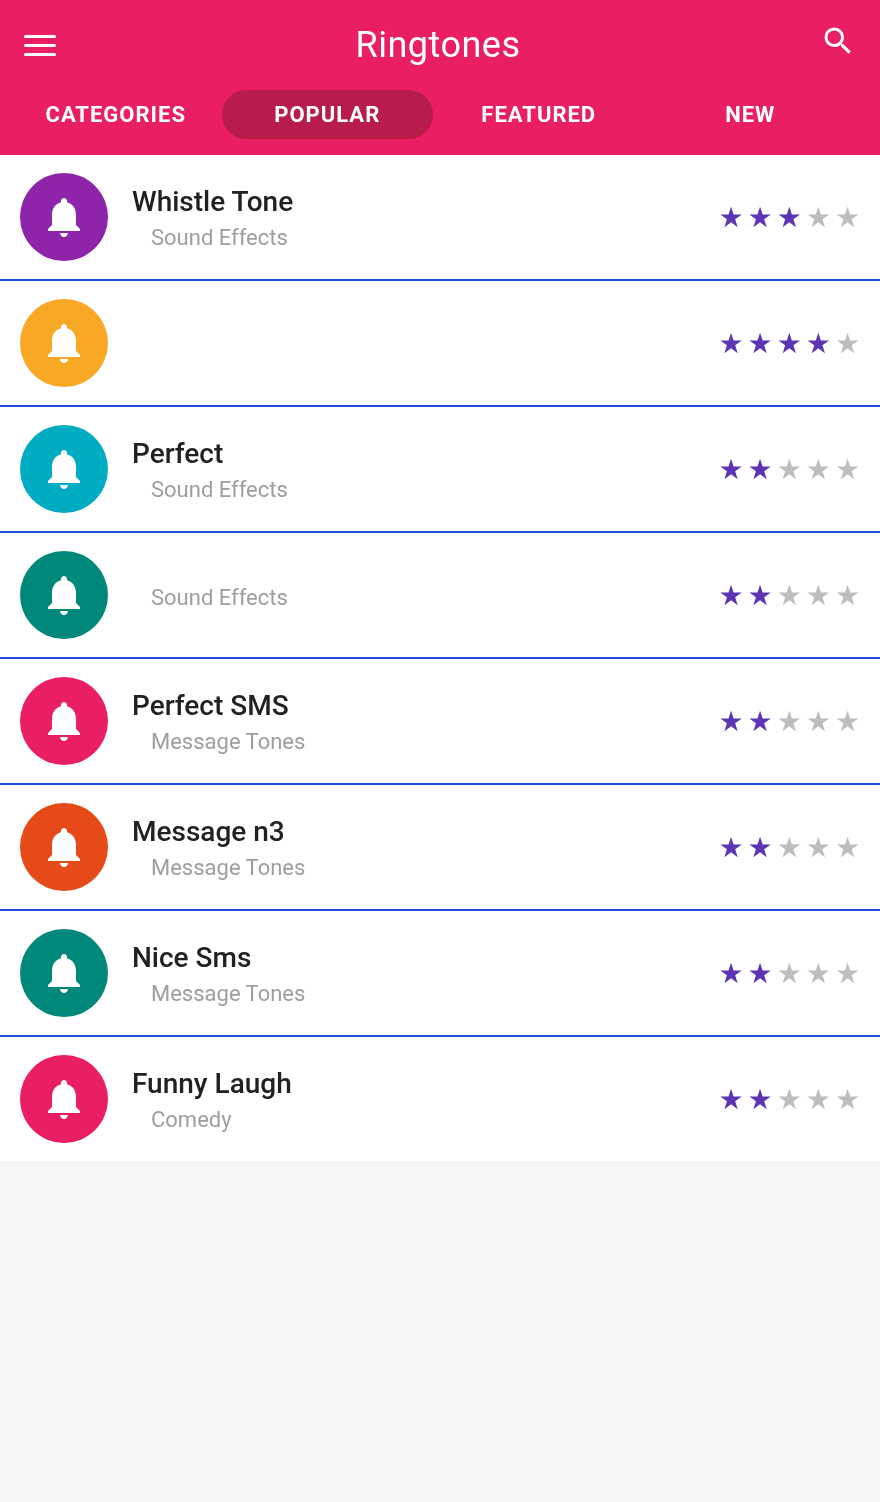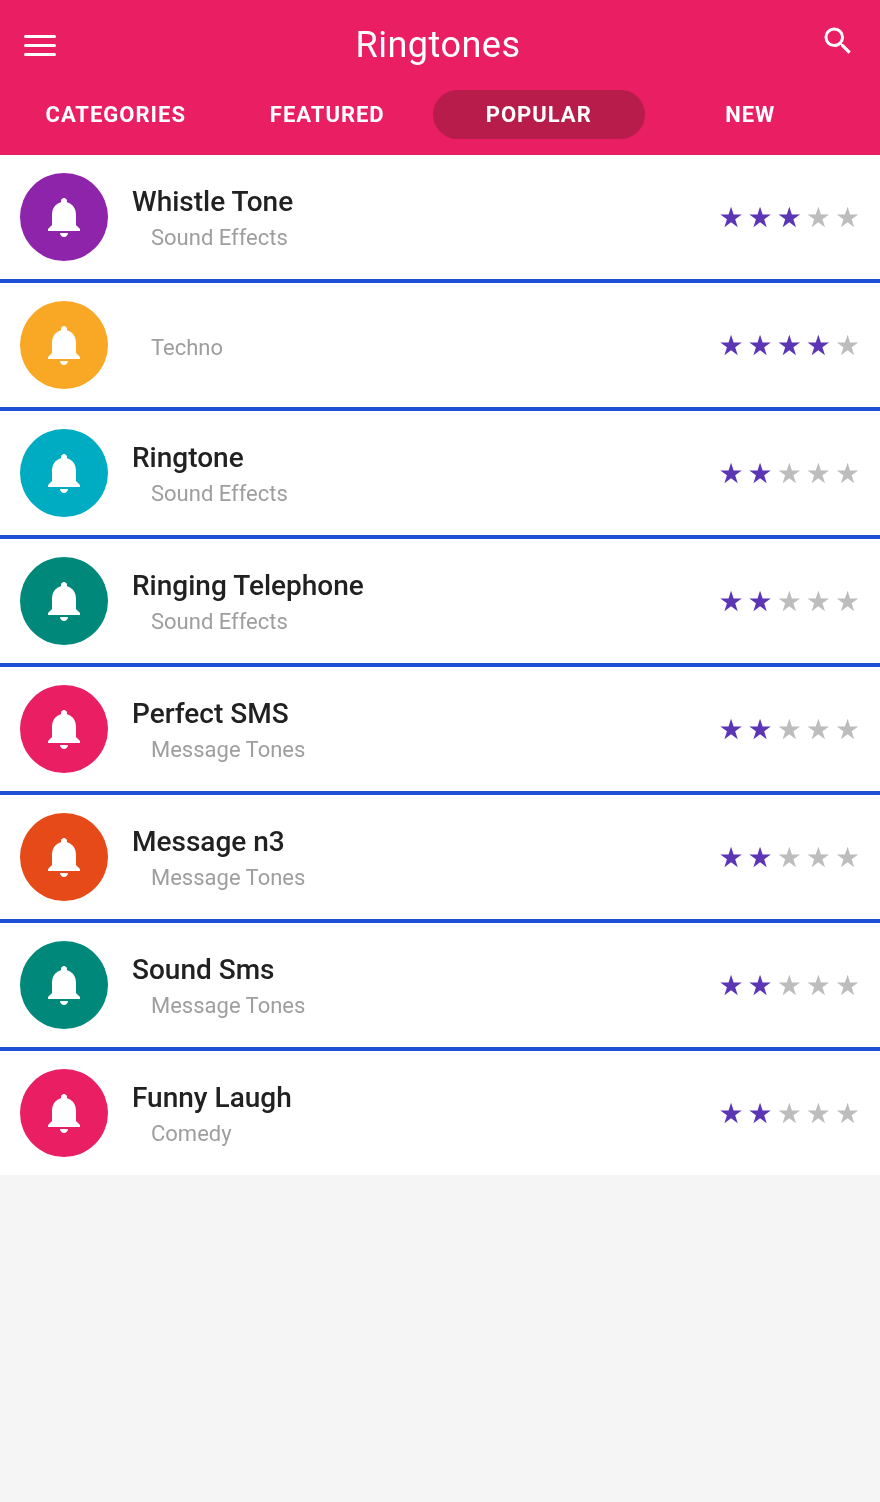--- a/index.html
+++ b/index.html
@@ -65,21 +65,21 @@
     }
 
     
     .list-container {
       background: #fff;
     }
     .list-item {
       display: flex;
       align-items: center;
       padding: 18px 20px;
-      border-bottom: 4px solid #1d4ed8;
+      border-bottom: 2px solid #1d4ed8;
       cursor: pointer;
       background: #fff;
     }
     .list-item:last-child {
       border-bottom: none;
     }
 
     
     .item-icon {
       width: 88px;
@@ -146,22 +146,22 @@
   <span class="header-title">Ringtones</span>
   <div style="color:#fff; font-size:34px; cursor:pointer;">
     <svg width="36" height="36" viewBox="0 0 24 24" fill="white">
       <path d="M15.5 14h-.79l-.28-.27A6.471 6.471 0 0 0 16 9.5 6.5 6.5 0 1 0 9.5 16c1.61 0 3.09-.59 4.23-1.57l.27.28v.79l5 4.99L20.49 19l-4.99-5zm-6 0C7.01 14 5 11.99 5 9.5S7.01 5 9.5 5 14 7.01 14 9.5 11.99 14 9.5 14z"></path>
     </svg>
   </div>
 </div>
 
 <div class="tab-bar">
   <div class="tab-item" id="tab-categories">CATEGORIES</div>
+  <div class="tab-item active" id="tab-popular">POPULAR</div>
   <div class="tab-item" id="tab-featured">FEATURED</div>
-  <div class="tab-item active" id="tab-popular">POPULAR</div>
   <div class="tab-item" id="tab-new">NEW</div>
 </div>
 
 <div class="content-wrapper">
   <div class="list-container" id="ringtone-list">
 
   <div class="list-item">
     <div class="item-icon" style="background:#8E24AA">
       <svg viewBox="0 0 24 24" xmlns="http://www.w3.org/2000/svg">
         <path d="M12 22c1.1 0 2-.9 2-2h-4c0 1.1.9 2 2 2zm6-6v-5c0-3.07-1.64-5.64-4.5-6.32V4c0-.83-.67-1.5-1.5-1.5s-1.5.67-1.5 1.5v.68C7.63 5.36 6 7.92 6 11v5l-2 2v1h16v-1l-2-2z"></path>
@@ -179,56 +179,54 @@
           <span class="star empty">★</span>
         </div>
   </div>
       <div class="list-item">
     <div class="item-icon" style="background:#F9A825">
       <svg viewBox="0 0 24 24" xmlns="http://www.w3.org/2000/svg">
         <path d="M12 22c1.1 0 2-.9 2-2h-4c0 1.1.9 2 2 2zm6-6v-5c0-3.07-1.64-5.64-4.5-6.32V4c0-.83-.67-1.5-1.5-1.5s-1.5.67-1.5 1.5v.68C7.63 5.36 6 7.92 6 11v5l-2 2v1h16v-1l-2-2z"></path>
       </svg>
     </div>
     <div class="item-text">
-      <div class="item-subtitle">Techno</div>
     </div>
     <div class="item-stars">
           <span class="star filled">★</span>
           <span class="star filled">★</span>
           <span class="star filled">★</span>
           <span class="star filled">★</span>
           <span class="star empty">★</span>
         </div>
   </div>
       <div class="list-item">
     <div class="item-icon" style="background:#00ACC1">
       <svg viewBox="0 0 24 24" xmlns="http://www.w3.org/2000/svg">
         <path d="M12 22c1.1 0 2-.9 2-2h-4c0 1.1.9 2 2 2zm6-6v-5c0-3.07-1.64-5.64-4.5-6.32V4c0-.83-.67-1.5-1.5-1.5s-1.5.67-1.5 1.5v.68C7.63 5.36 6 7.92 6 11v5l-2 2v1h16v-1l-2-2z"></path>
       </svg>
     </div>
     <div class="item-text">
-      <div class="item-title">Ringtone</div>
+      <div class="item-title">Perfect</div>
       <div class="item-subtitle">Sound Effects</div>
     </div>
     <div class="item-stars">
           <span class="star filled">★</span>
           <span class="star filled">★</span>
           <span class="star empty">★</span>
           <span class="star empty">★</span>
           <span class="star empty">★</span>
         </div>
   </div>
       <div class="list-item">
     <div class="item-icon" style="background:#00897B">
       <svg viewBox="0 0 24 24" xmlns="http://www.w3.org/2000/svg">
         <path d="M12 22c1.1 0 2-.9 2-2h-4c0 1.1.9 2 2 2zm6-6v-5c0-3.07-1.64-5.64-4.5-6.32V4c0-.83-.67-1.5-1.5-1.5s-1.5.67-1.5 1.5v.68C7.63 5.36 6 7.92 6 11v5l-2 2v1h16v-1l-2-2z"></path>
       </svg>
     </div>
     <div class="item-text">
-      <div class="item-title">Ringing Telephone</div>
       <div class="item-subtitle">Sound Effects</div>
     </div>
     <div class="item-stars">
           <span class="star filled">★</span>
           <span class="star filled">★</span>
           <span class="star empty">★</span>
           <span class="star empty">★</span>
           <span class="star empty">★</span>
         </div>
   </div>
@@ -268,21 +266,21 @@
           <span class="star empty">★</span>
         </div>
   </div>
       <div class="list-item">
     <div class="item-icon" style="background:#00897B">
       <svg viewBox="0 0 24 24" xmlns="http://www.w3.org/2000/svg">
         <path d="M12 22c1.1 0 2-.9 2-2h-4c0 1.1.9 2 2 2zm6-6v-5c0-3.07-1.64-5.64-4.5-6.32V4c0-.83-.67-1.5-1.5-1.5s-1.5.67-1.5 1.5v.68C7.63 5.36 6 7.92 6 11v5l-2 2v1h16v-1l-2-2z"></path>
       </svg>
     </div>
     <div class="item-text">
-      <div class="item-title">Sound Sms</div>
+      <div class="item-title">Nice Sms</div>
       <div class="item-subtitle">Message Tones</div>
     </div>
     <div class="item-stars">
           <span class="star filled">★</span>
           <span class="star filled">★</span>
           <span class="star empty">★</span>
           <span class="star empty">★</span>
           <span class="star empty">★</span>
         </div>
   </div>

